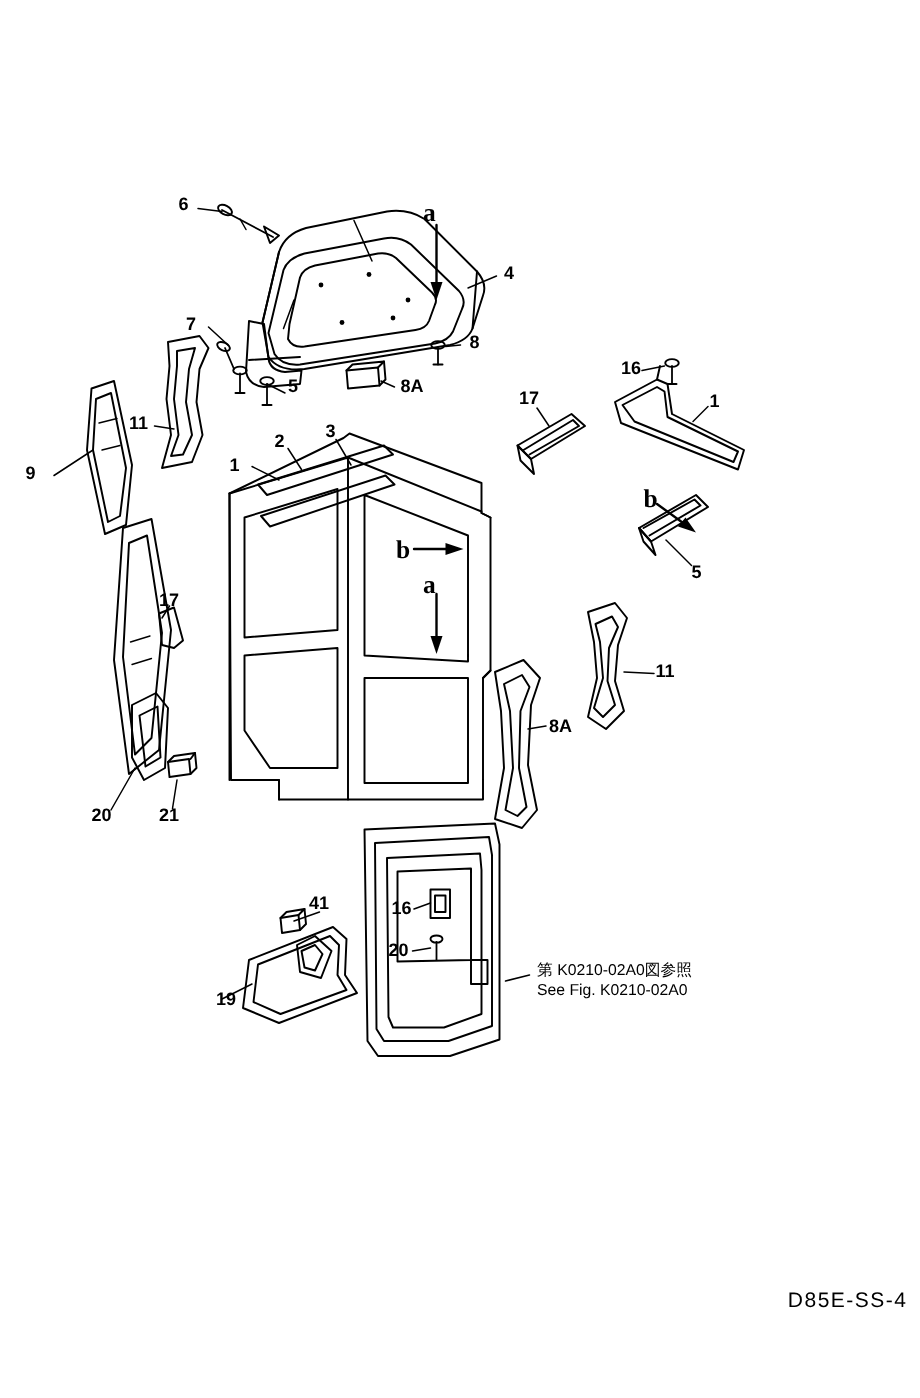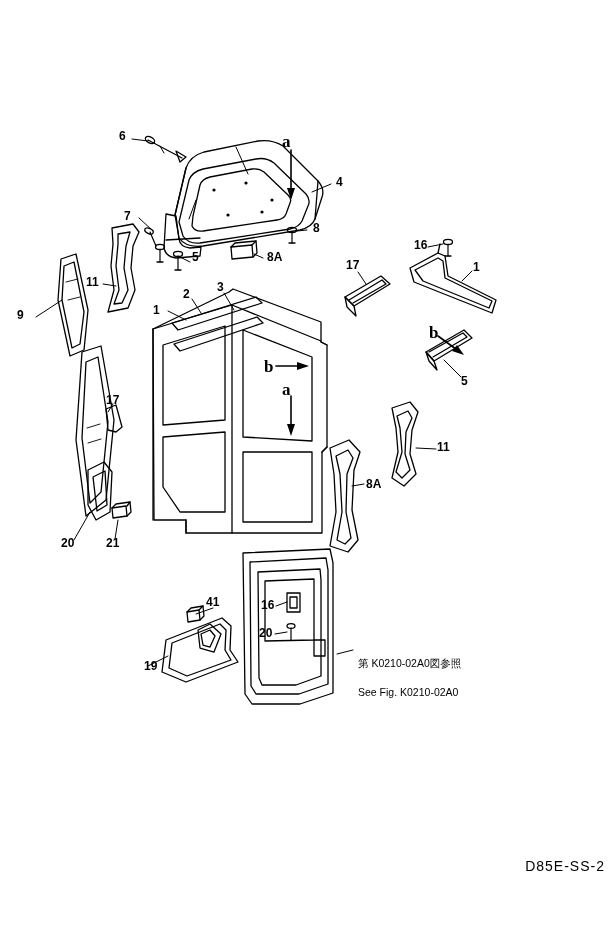--- a/index.html
+++ b/index.html
@@ -2,21 +2,21 @@
 <html><head>
 <meta charset="utf-8">
 <style>
   html,body{margin:0;padding:0;background:#ffffff;}
   body{width:613px;height:932px;font-family:"Liberation Sans",sans-serif;color:#000;}
   #sheet{position:relative;width:613px;height:932px;overflow:hidden;background:#fff;}
   svg#art{position:absolute;left:0;top:0;width:613px;height:932px;}
   .lbl{position:absolute;font-family:"Liberation Sans",sans-serif;font-size:12px;font-weight:700;color:#000;white-space:nowrap;line-height:1;}
   .code{position:absolute;right:8px;bottom:58px;font-family:"Liberation Sans",sans-serif;font-size:14px;letter-spacing:1px;font-weight:400;}
   .note{position:absolute;font-size:10.5px;line-height:1.25;white-space:nowrap;}
-  .note .ln{display:block;margin-top:16px;}
+  .note .ln{display:block;}
   .alpha{position:absolute;font-family:"Liberation Serif",serif;font-size:17px;font-weight:700;font-style:normal;}
 </style>
 </head>
 <body>
 
 <div id="sheet">
 
   <svg id="art" viewBox="0 0 613 932">
     <g fill="none" stroke="#000" stroke-width="1.3" stroke-linejoin="round" stroke-linecap="round">
 
@@ -217,15 +217,15 @@
   <div class="alpha" style="left:282px;top:132px">a</div>
   <div class="alpha" style="left:282px;top:380px">a</div>
   <div class="alpha" style="left:264px;top:357px">b</div>
   <div class="alpha" style="left:429px;top:323px">b</div>
 
   <div class="note" style="left:358px;top:641px">
     <span class="ln">第 K0210-02A0図参照</span>
     <span class="ln">See Fig. K0210-02A0</span>
   </div>
 
-  <div class="code">D85E-SS-2</div>
+  <div class="code">D85E-SS-4</div>
 
 </div>
 
 </body></html>

